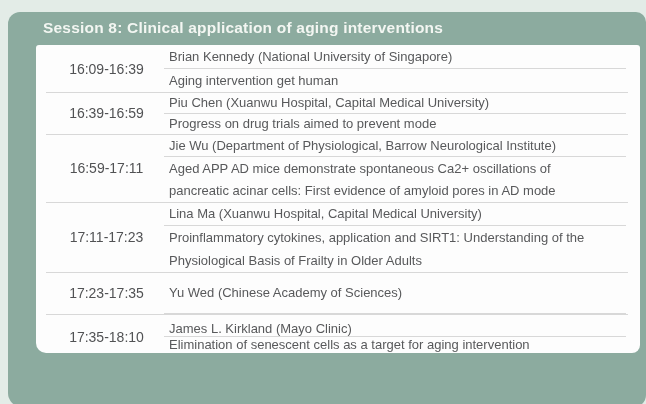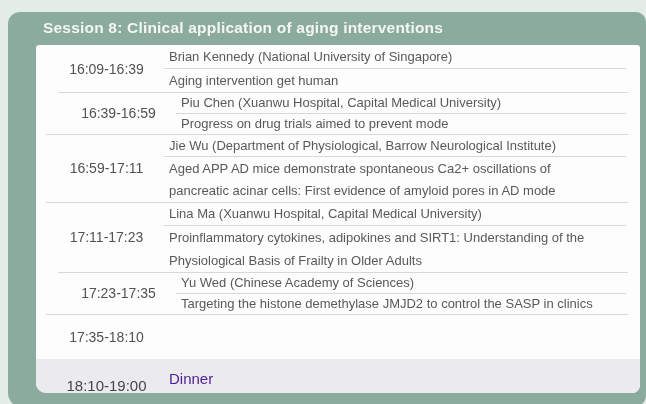--- a/index.html
+++ b/index.html
@@ -31,41 +31,41 @@
     font-weight: bold;
     color: #f3f6f2;
     letter-spacing: 0.2px;
     white-space: nowrap;
   }
   .card {
     position: absolute;
     left: 28px;
     top: 33px;
     width: 604px;
-    height: 348px;
+    height: 308px;
     background: #fdfdfd;
     border-radius: 3px 3px 8px 10px;
     overflow: hidden;
     display: flex;
     flex-direction: column;
   }
   .slot {
     display: flex;
     position: relative;
     flex: 0 0 auto;
   }
   .slot.bordered::before {
     content: "";
     position: absolute;
     top: 0; left: 10px; right: 12px;
     height: 1px;
     background: #d8d8d8;
   }
   .h47 { height: 47px; }
-  .h42 { height: 42px; margin-left: 12px; }
+  .h42 { height: 42px; }
   .h68 { height: 68px; }
   .h70 { height: 70px; }
   .h45 { height: 45px; align-items: center; }
   .h38 { height: 38px; }
   .time-cell {
     flex: 0 0 125px;
     box-sizing: border-box;
     padding-left: 16px;
     display: flex;
     align-items: center;
@@ -139,36 +139,40 @@
           <div class="line">Aged APP AD mice demonstrate spontaneous Ca2+ oscillations of</div>
           <div class="line">pancreatic acinar cells: First evidence of amyloid pores in AD mode</div>
         </div>
       </div>
 
       <div class="slot bordered h70">
         <div class="time-cell">17:11-17:23</div>
         <div class="content-cell">
           <div class="line">Lina Ma (Xuanwu Hospital, Capital Medical University)</div>
           <div class="inner-divider"></div>
-          <div class="line">Proinflammatory cytokines, adipokines and SIRT1: Understanding of the</div>
+          <div class="line">Proinflammatory cytokines, application and SIRT1: Understanding of the</div>
           <div class="line">Physiological Basis of Frailty in Older Adults</div>
         </div>
       </div>
 
       <div class="slot bordered h42">
         <div class="time-cell">17:23-17:35</div>
         <div class="content-cell">
           <div class="line">Yu Wed (Chinese Academy of Sciences)</div>
           <div class="inner-divider"></div>
-          <div class="line">Targeting the histone demethylase JMJD2 to control the SASP in clinics</div>
         </div>
       </div>
 
       <div class="slot bordered h45">
         <div class="time-cell">17:35-18:10</div>
+        <div class="content-cell">
+          <div class="line">James L. Kirkland (Mayo Clinic)</div>
+          <div class="inner-divider"></div>
+          <div class="line">Elimination of senescent cells as a target for aging intervention</div>
+        </div>
       </div>
 
       <div class="slot dinner-row h38">
         <div class="time-cell">18:10-19:00</div>
         <div class="content-cell">
           <div class="line">Dinner</div>
         </div>
       </div>
 
     </div>

